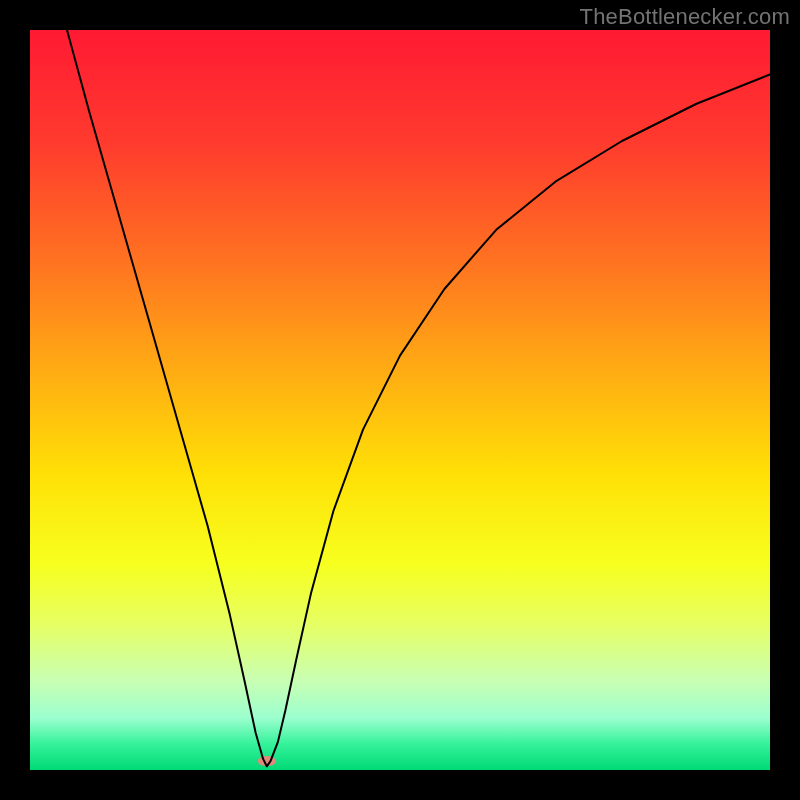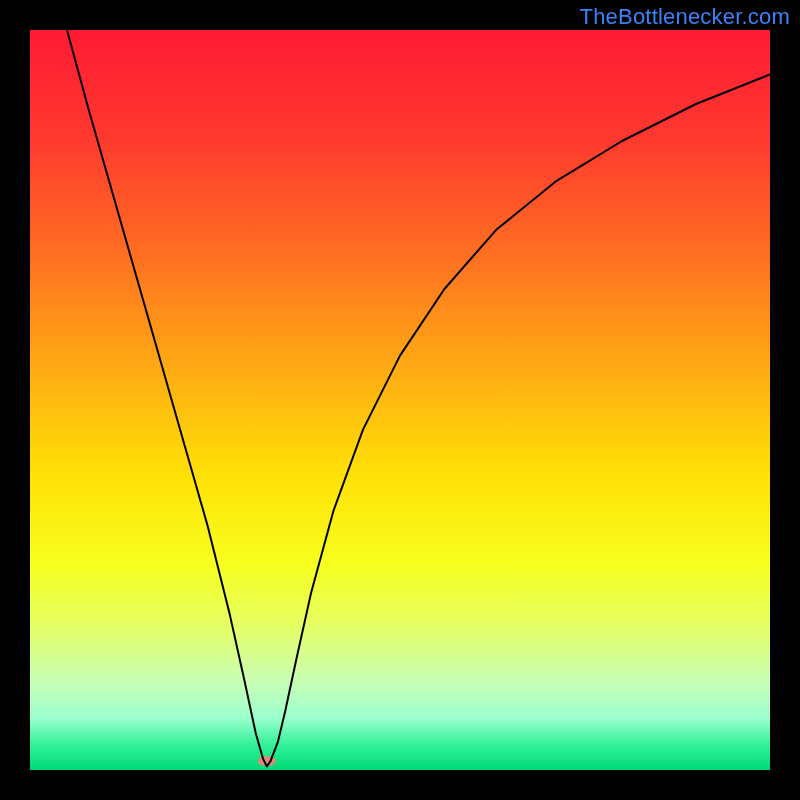--- a/index.html
+++ b/index.html
@@ -22,21 +22,21 @@
     left: 30px;
     top: 30px;
     width: 740px;
     height: 740px;
     overflow: hidden;
   }
   .watermark {
     position: absolute;
     top: 4px;
     right: 10px;
-    color: #3b82f6;
+    color: #737373;
     font-size: 22px;
     font-weight: 400;
     letter-spacing: 0.2px;
     z-index: 10;
   }
   svg { display: block; }
 </style>
 </head>
 <body>
 

